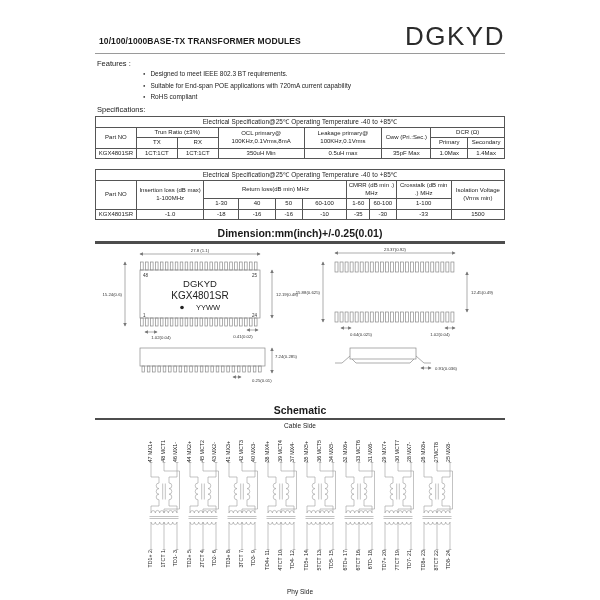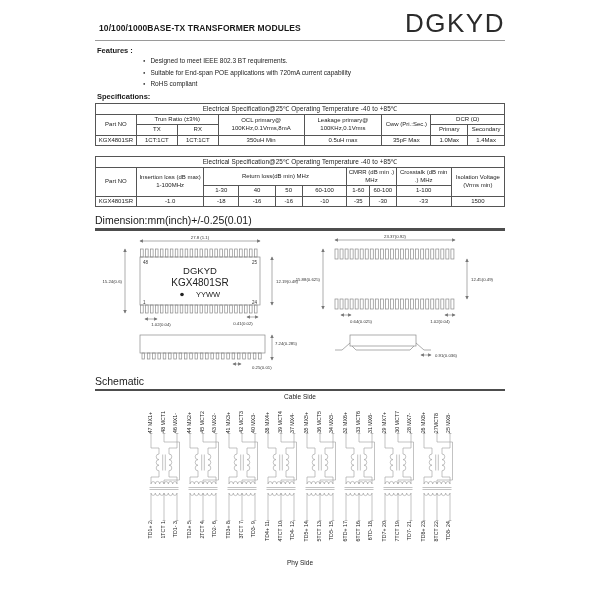--- a/index.html
+++ b/index.html
@@ -1,35 +1,35 @@
 <!DOCTYPE html>
 <html><head>
 <meta charset="utf-8">
 <style>
   html,body{margin:0;padding:0;background:#fff;}
   body{width:600px;height:600px;overflow:hidden;font-family:"Liberation Sans",sans-serif;color:#1a1a1a;}
-  .page{width:410px;margin:0 auto;padding-top:10px;}
+  .page{width:410px;margin:0 auto;padding-top:23px;}
   
   .hdr{display:flex;justify-content:space-between;align-items:flex-end;}
   .hdr h1{font-size:8.5px;margin:0 0 4px 4px;letter-spacing:0.1px;}
   .logo{font-size:26px;letter-spacing:1.5px;color:#2b2b2b;font-weight:400;line-height:1;margin-bottom:1px;}
   .thinrule{height:1px;background:#9a9a9a;margin-top:3px;}
   
   .features{margin-top:5px;}
-  .sec-label{font-size:7.5px;font-weight:bold;margin:0 0 2px 2px;}
+  .sec-label{font-size:7.5px;font-weight:normal;margin:0 0 2px 2px;}
   .features ul{margin:2px 0 0 48px;padding:0;list-style:none;}
   .features li{font-size:6.5px;margin:0 0 4.5px 0;color:#222;}
   .features li::before{content:"●";font-size:4px;vertical-align:1px;margin-right:5px;color:#222;}
   
   table{border-collapse:collapse;width:410px;table-layout:fixed;}
   td,th{border:0.9px solid #555;font-size:6px;font-weight:normal;text-align:center;vertical-align:middle;padding:1px 1px;line-height:1.25;color:#222;}
   .t2{margin-top:10px;}
   .spanhead{font-size:6.4px;letter-spacing:0.1px;}
   
-  .bigsec{font-size:10.5px;font-weight:normal;text-align:left;margin:7px 0 2px;}
+  .bigsec{font-size:10.5px;font-weight:bold;text-align:center;margin:7px 0 2px;}
   .thickrule{height:2.5px;background:#4d4d4d;}
   
   .dimsvg{display:block;margin-top:2px;}
   
   .sidelabel{font-size:6.5px;text-align:center;color:#222;margin:2px 0 0;}
   .channels{display:flex;gap:1px;justify-content:center;margin-top:1px;}
   .channel{width:38px;display:flex;flex-direction:column;align-items:center;}
   .plabels{display:flex;width:38px;justify-content:space-around;}
   .plabels.top{height:32px;align-items:flex-end;}
   .plabels.bottom{height:36px;align-items:flex-start;}
@@ -339,21 +339,21 @@
     <g stroke="#8a8a8a" stroke-width="0.7" fill="none">
       <rect x="255" y="102" width="66" height="11"></rect>
       <path d="M255,110 L247,117 H240"></path>
       <path d="M321,110 L329,117 H336"></path>
       <path d="M257,113 L261,117 H315 L319,113"></path>
       <line x1="326" y1="122" x2="336" y2="122" marker-start="url(#ah)" marker-end="url(#ah)"></line>
     </g>
     <text x="340" y="124" font-size="4.3" fill="#333" font-family="Liberation Sans, sans-serif">0.91(0.036)</text>
   </svg>
 
-  <div class="bigsec" style="margin-top:2px">Schematic</div>
+  <div class="bigsec" style="margin-top:18px">Schematic</div>
   <div class="thickrule"></div>
   <div class="sidelabel">Cable Side</div>
   <div class="channels">
       <div class="channel">
         <div class="plabels top">
           <span class="vtext">47 MX1+</span>
           <span class="vtext">48 MCT1</span>
           <span class="vtext">46 MX1-</span>
         </div>
         <svg viewBox="0 0 38 88" width="38" height="88" class="circuit">

